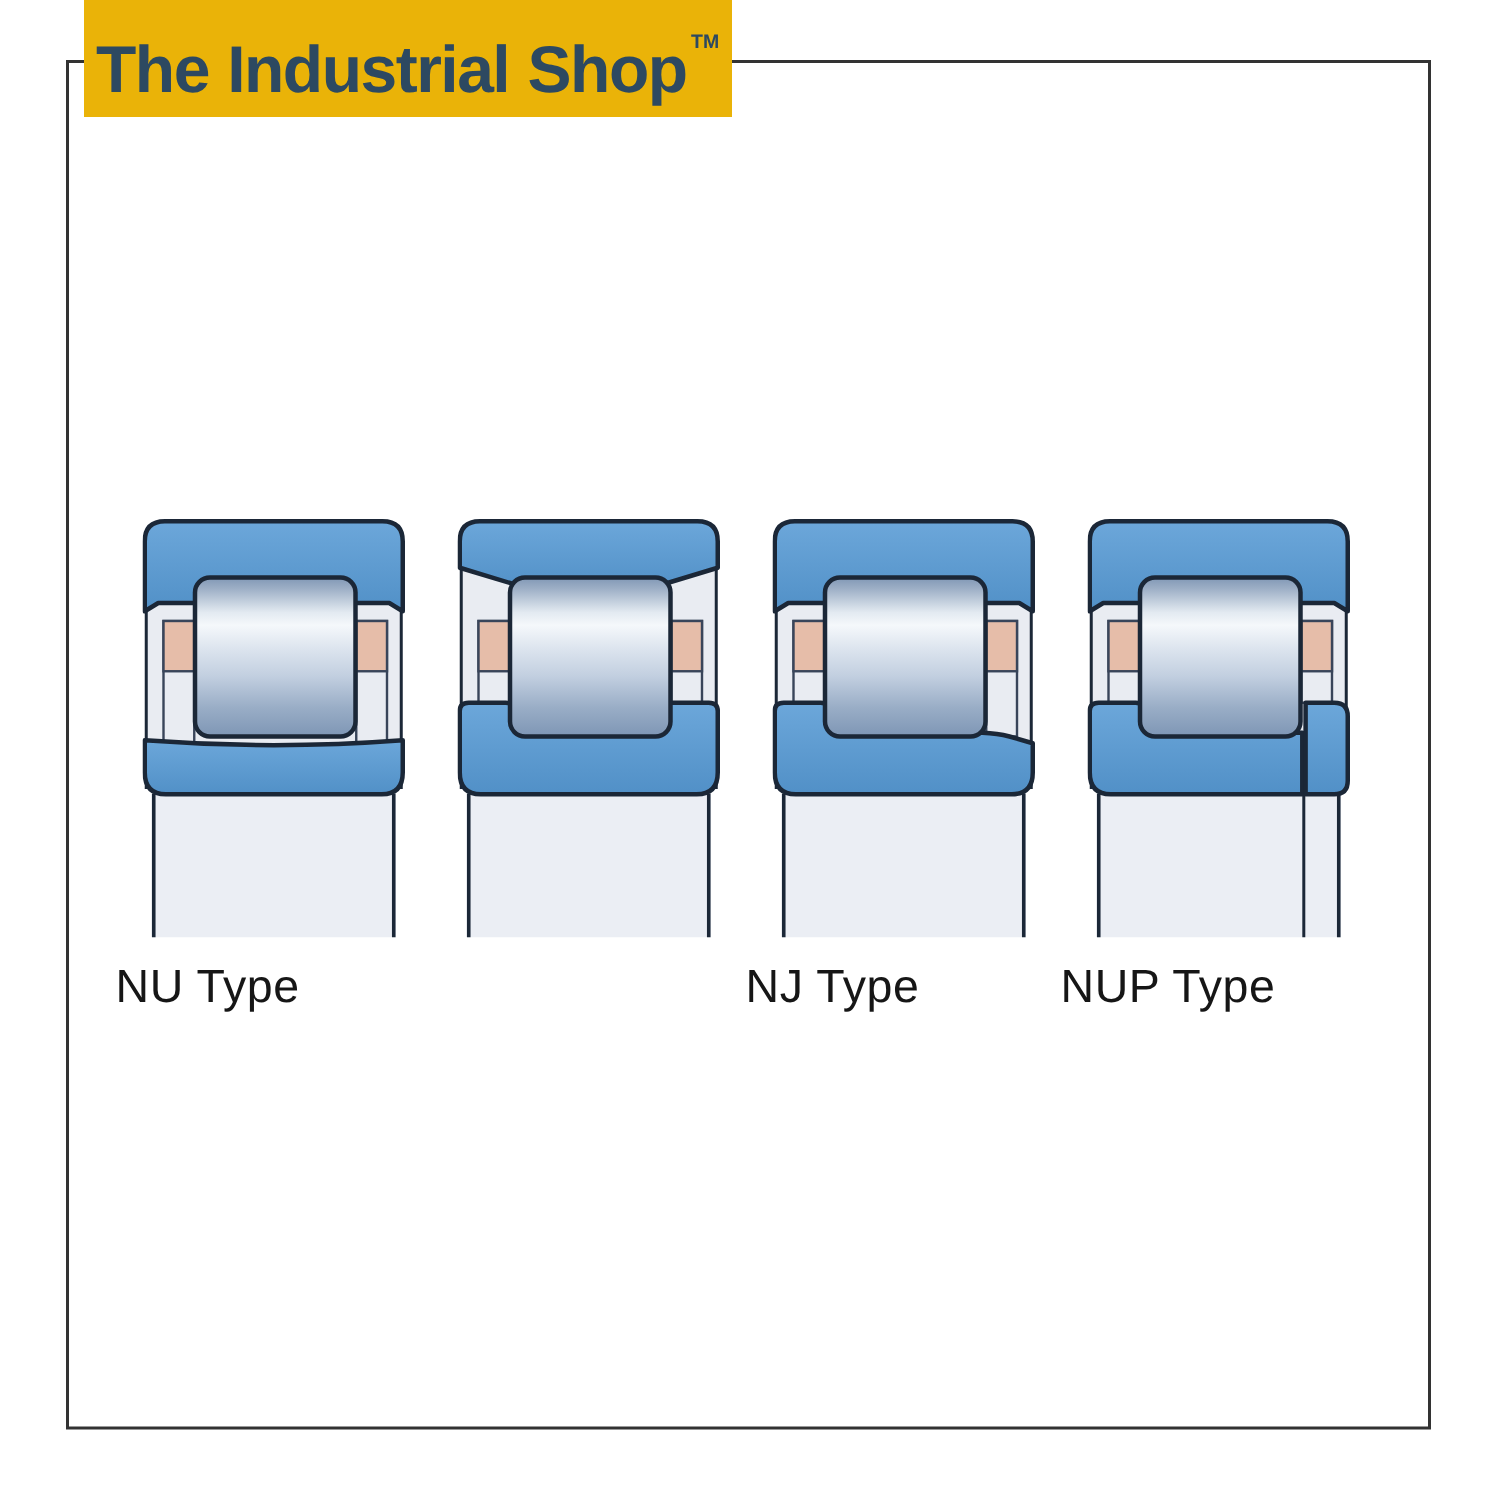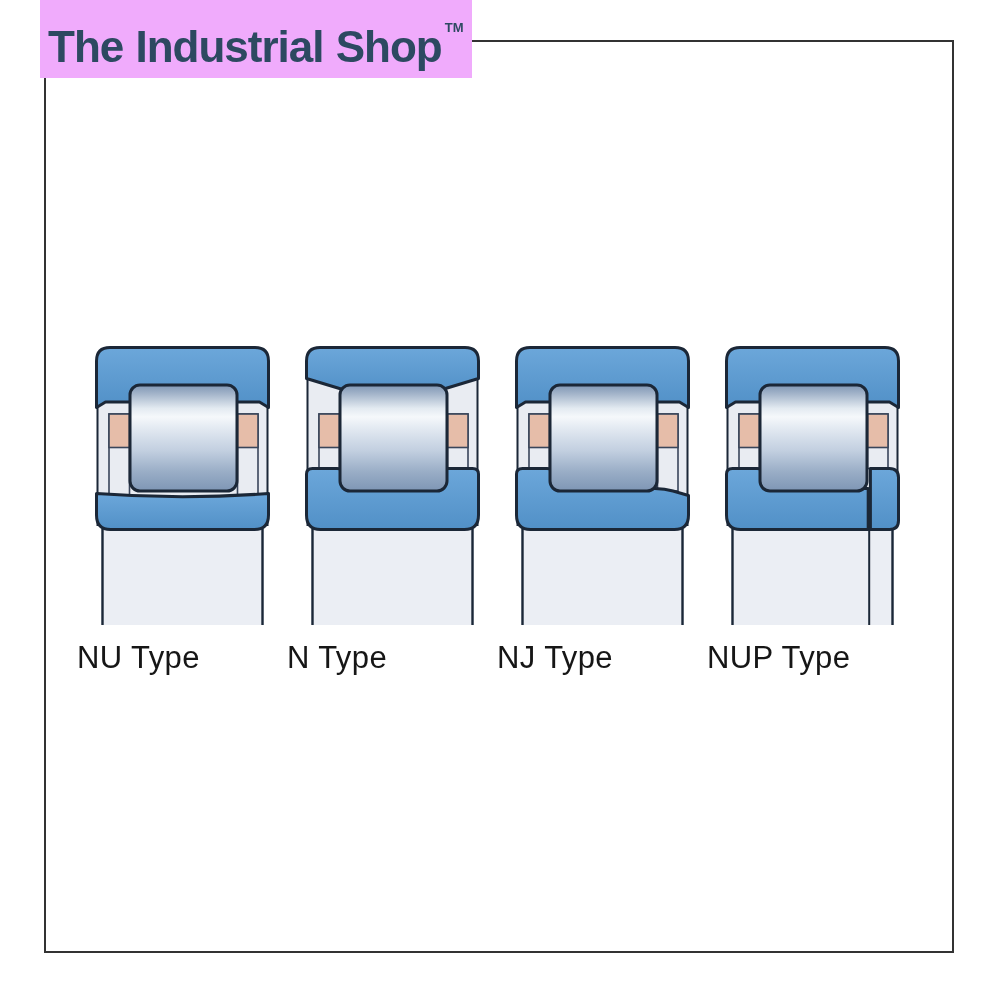--- a/index.html
+++ b/index.html
@@ -8,22 +8,22 @@
     font-family:"Liberation Sans", sans-serif;overflow:hidden;
   }
   
   .frame{
     position:absolute;left:44px;top:40px;width:910px;height:913px;
     border:2px solid var(--frame-border,#333);box-sizing:border-box;
     background:transparent;
   }
   
   .logo-box{
-    position:absolute;left:40px;top:0;width:432px;height:78px;
-    background:#f0abfc;z-index:5;
+    position:absolute;left:56px;top:0;width:432px;height:78px;
+    background:#eab308;z-index:5;
   }
   .logo-text{
     position:absolute;left:8px;top:22px;margin:0;
     font-size:44px;font-weight:700;letter-spacing:-1px;word-spacing:1px;
     color:var(--brand-navy,#2d4961);white-space:nowrap;
     font-family:"Liberation Sans", sans-serif;
   }
   .logo-tm{
     font-size:13px;font-weight:700;letter-spacing:0;
     vertical-align:top;position:relative;top:-2px;left:3px;
@@ -210,17 +210,16 @@
         <rect class="cage" x="142.5" y="69" width="20.5" height="33.5"></rect>
       </g>
       <path class="ring" fill="url(#ring-g3)" d="M 1.5 170 L 1.5 129 Q 1.5 123.5 7.5 123.5 L 32 123.5 Q 38.5 123.5 38.5 130 L 38.5 136 Q 38.5 143.5 46 143.5 L 143.2 143.5 L 143.2 184.5 L 15.5 184.5 Q 1.5 184.5 1.5 170 Z"></path>
       <path class="ring" fill="url(#ring-g3)" d="M 145.4 123.5 L 164.5 123.5 Q 173.5 123.5 173.5 132.5 L 173.5 175.5 Q 173.5 184.5 164.5 184.5 L 145.4 184.5 Z"></path>
       <path class="ring" fill="url(#ring-g3)" d="M 1.5 62.5 L 1.5 16 Q 1.5 2.5 15 2.5 L 160 2.5 Q 173.5 2.5 173.5 16 L 173.5 62.5 L 164.5 57 L 10.5 57 Z"></path>
       <rect class="roller" fill="url(#roll-g3)" x="35" y="40" width="107" height="106" rx="10"></rect>
     </svg>
   </figure>
 
   <div class="caption cap-0">NU Type</div>
-  <div class="caption cap-1">N Type</div>
   <div class="caption cap-2">NJ Type</div>
   <div class="caption cap-3">NUP Type</div>
 
 </main>
 
 </body></html>

